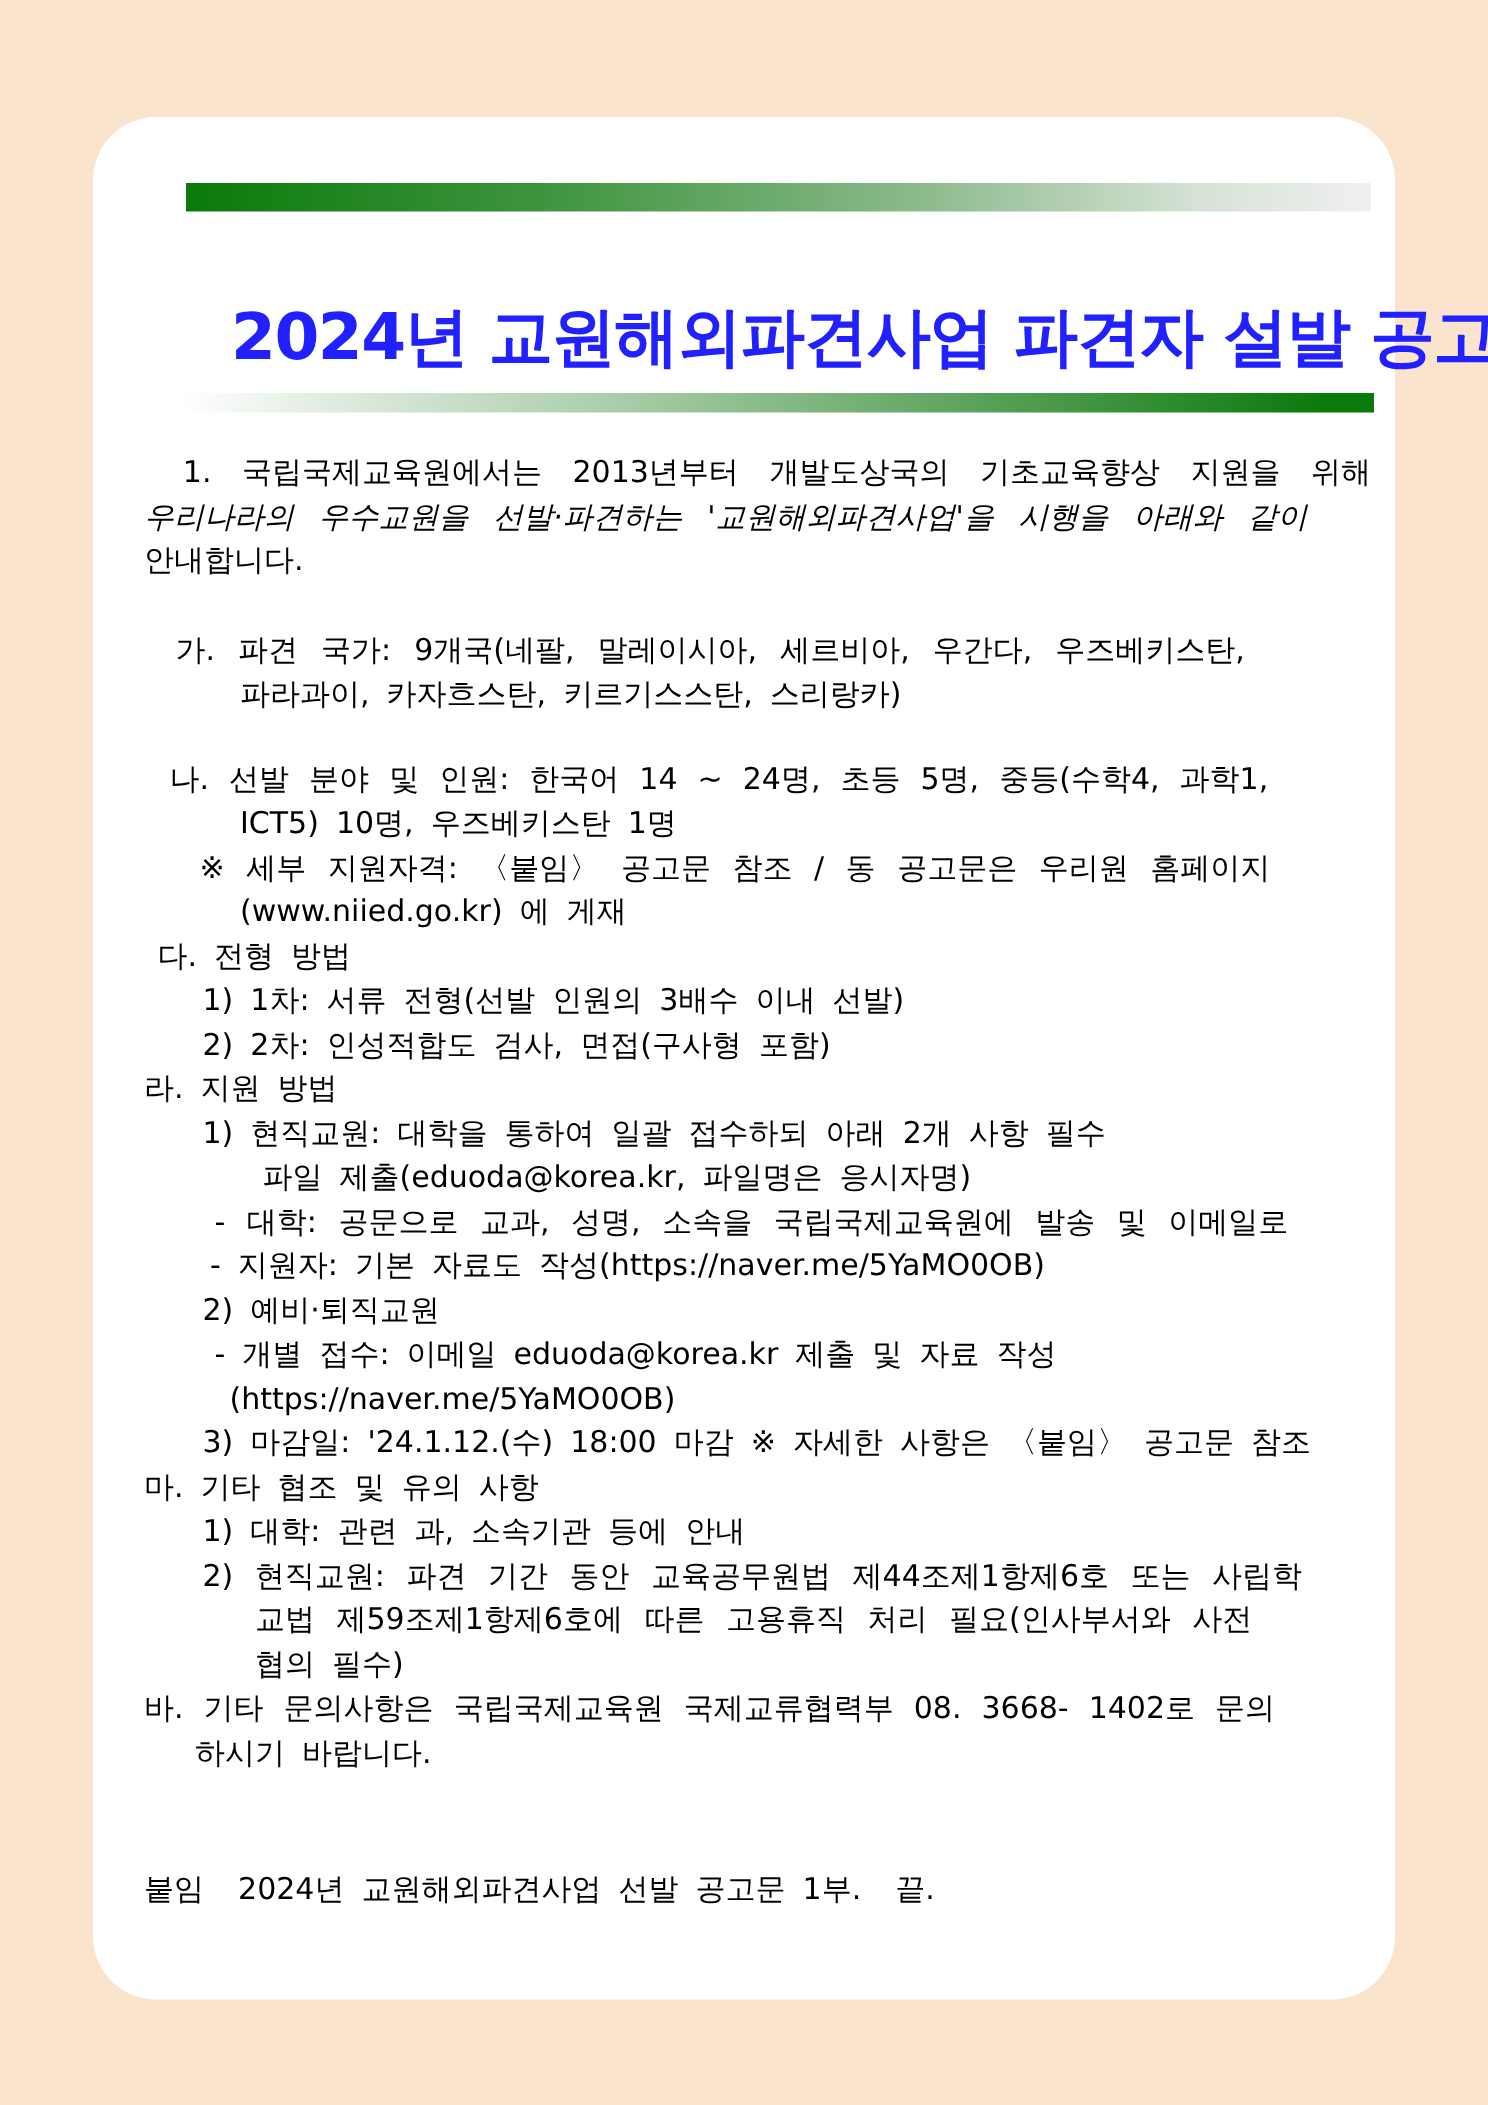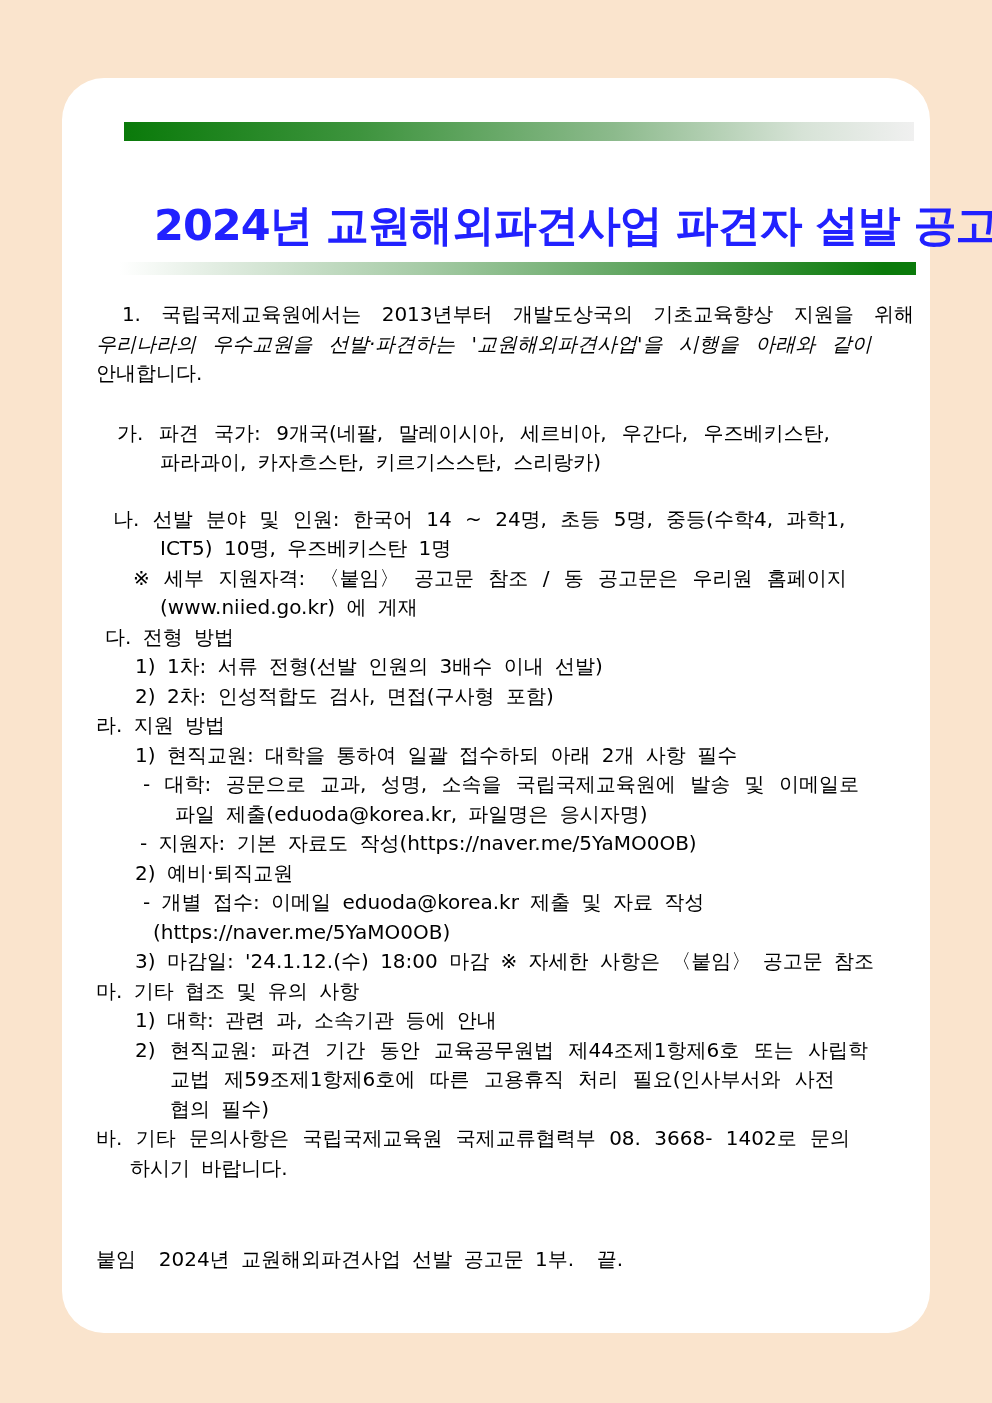--- a/index.html
+++ b/index.html
@@ -90,22 +90,22 @@
       <div class="line" style="padding-left: 68px;">파라과이, 카자흐스탄, 키르기스스탄, 스리랑카)</div>
       <div class="line" style="padding-left: 21px; margin-top: 27px; word-spacing: 7px;">나. 선발 분야 및 인원: 한국어 14 ~ 24명, 초등 5명, 중등(수학4, 과학1,</div>
       <div class="line" style="padding-left: 68px;">ICT5) 10명, 우즈베키스탄 1명</div>
       <div class="line" style="padding-left: 41px; word-spacing: 8px;">※ 세부 지원자격: 〈붙임〉 공고문 참조 / 동 공고문은 우리원 홈페이지</div>
       <div class="line" style="padding-left: 68px;">(www.niied.go.kr) 에 게재</div>
       <div class="line" style="padding-left: 13px;">다. 전형 방법</div>
       <div class="line" style="padding-left: 43px;">1) 1차: 서류 전형(선발 인원의 3배수 이내 선발)</div>
       <div class="line" style="padding-left: 43px;">2) 2차: 인성적합도 검사, 면접(구사형 포함)</div>
       <div class="line" style="padding-left: 4px;">라. 지원 방법</div>
       <div class="line" style="padding-left: 43px;">1) 현직교원: 대학을 통하여 일괄 접수하되 아래 2개 사항 필수</div>
+      <div class="line" style="padding-left: 83px;">파일 제출(eduoda@korea.kr, 파일명은 응시자명)</div>
       <div class="line" style="padding-left: 51px; word-spacing: 8px;">- 대학: 공문으로 교과, 성명, 소속을 국립국제교육원에 발송 및 이메일로</div>
-      <div class="line" style="padding-left: 83px;">파일 제출(eduoda@korea.kr, 파일명은 응시자명)</div>
       <div class="line" style="padding-left: 48px;">- 지원자: 기본 자료도 작성(https://naver.me/5YaMO0OB)</div>
       <div class="line" style="padding-left: 43px;">2) 예비·퇴직교원</div>
       <div class="line" style="padding-left: 51px;">- 개별 접수: 이메일 eduoda@korea.kr 제출 및 자료 작성</div>
       <div class="line" style="padding-left: 61px;">(https://naver.me/5YaMO0OB)</div>
       <div class="line" style="padding-left: 43px;">3) 마감일: '24.1.12.(수) 18:00 마감 ※ 자세한 사항은 〈붙임〉 공고문 참조</div>
       <div class="line" style="padding-left: 4px;">마. 기타 협조 및 유의 사항</div>
       <div class="line" style="padding-left: 43px;">1) 대학: 관련 과, 소속기관 등에 안내</div>
       <div class="line" style="padding-left: 43px; word-spacing: 8px;">2) 현직교원: 파견 기간 동안 교육공무원법 제44조제1항제6호 또는 사립학</div>
       <div class="line" style="padding-left: 78px; word-spacing: 8px;">교법 제59조제1항제6호에 따른 고용휴직 처리 필요(인사부서와 사전</div>
       <div class="line" style="padding-left: 78px;">협의 필수)</div>

